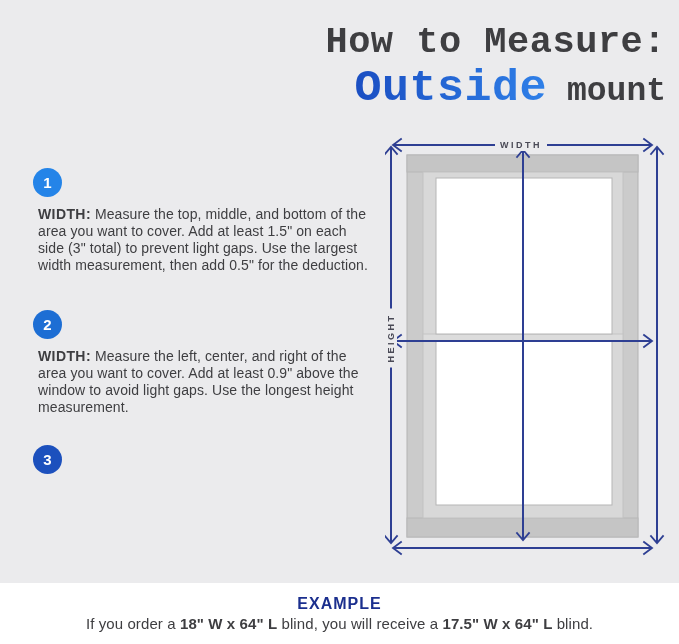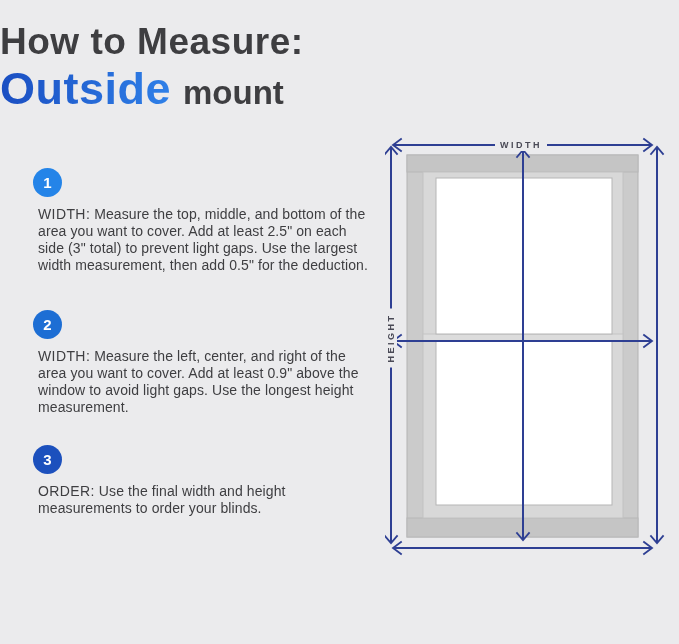--- a/index.html
+++ b/index.html
@@ -1,47 +1,47 @@
 <!DOCTYPE html>
 <html style="--page-bg: #ebebed; --footer-bg: #ffffff; --title-text: #3e3e41; --title-blue-1: #1a4ec2; --title-blue-2: #2f80e8; --body-text: #3e3e41; --step1-badge: #2484e8; --step2-badge: #1d6ed4; --step3-badge: #1c50bd; --arrow: #2e3f93; --diagram-label: #4a4a56; --example-heading: #1b2f8e;"><head>
 <meta charset="utf-8">
 <style>
   html,body{margin:0;padding:0;}
   body{font-family:"Liberation Sans",sans-serif;}
   #canvas{position:relative;width:679px;height:644px;background:var(--page-bg);overflow:hidden;}
 
   
-  .title-wrap{position:absolute;top:22px;left:0;width:666px;text-align:left;color:var(--title-text);}
+  .title-wrap{position:absolute;top:22px;left:0;width:666px;text-align:right;color:var(--title-text);font-family:Liberation Mono, monospace;}
   .title-line1{font-size:37px;font-weight:600;letter-spacing:.5px;line-height:1.1;}
   .title-line2{margin-top:2px;line-height:1.05;}
   .title-highlight{
     font-size:45px;font-weight:700;letter-spacing:.5px;
     background:linear-gradient(90deg,var(--title-blue-1),var(--title-blue-2));
     -webkit-background-clip:text;background-clip:text;
     color:transparent;
   }
-  .title-suffix{font-size:33px;font-weight:600;margin-left:12px;}
+  .title-suffix{font-size:33px;font-weight:600;margin-left:20px;}
 
   
   .steps{position:absolute;left:31px;top:168px;width:345px;color:var(--body-text);}
   .step{position:absolute;left:0;width:345px;}
   .step1{top:0;}
   .step2{top:142px;}
   .step3{top:277px;}
   .step-num{
     width:29px;height:29px;border-radius:50%;
     color:#fff;font-size:15px;font-weight:700;
     display:flex;align-items:center;justify-content:center;
     margin-left:2px;
   }
   .step1 .step-num{background:var(--step1-badge);}
   .step2 .step-num{background:var(--step2-badge);}
   .step3 .step-num{background:var(--step3-badge);}
   .step-text{margin:9px 0 0 7px;font-size:14px;line-height:1.21;letter-spacing:.1px;}
-  .step-text b{font-weight:400;letter-spacing:.4px;}
+  .step-text b{font-weight:700;letter-spacing:.4px;}
 
   
   .diagram{position:absolute;left:385px;top:130px;width:290px;height:465px;}
   .diagram svg{position:absolute;left:0;top:0;}
   .bl{stroke:var(--arrow);stroke-width:2;fill:none;}
   .chev{stroke:var(--arrow);stroke-width:1.8;fill:none;stroke-linecap:square;}
   .casing{fill:#cbcbcb;stroke:#b3b3b3;stroke-width:1;}
   .band{fill:#c5c5c5;stroke:#b7b7b7;stroke-width:1;}
   .sash{fill:#d8d8d8;stroke:#c2c2c2;stroke-width:1;}
   .rail{fill:#dcdcdc;stroke:#c4c4c4;stroke-width:1;}
@@ -67,29 +67,28 @@
   <div class="title-wrap">
     <div class="title-line1">How to Measure:</div>
     <div class="title-line2">
       <span class="title-highlight">Outside</span><span class="title-suffix">mount</span>
     </div>
   </div>
 
   <div class="steps">
     <div class="step step1">
       <div class="step-num">1</div>
-      <p class="step-text"><b>WIDTH:</b> <span>Measure the top, middle, and bottom of the area you want to cover. Add at least 2.5" on each side (3" total) to prevent light gaps. Use the largest width measurement, then add 0.5" for the deduction.</span></p>
+      <p class="step-text"><b>WIDTH:</b> <span>Measure the top, middle, and bottom of the area you want to cover. Add at least 1.5" on each side (3" total) to prevent light gaps. Use the largest width measurement, then add 0.5" for the deduction.</span></p>
     </div>
     <div class="step step2">
       <div class="step-num">2</div>
       <p class="step-text"><b>WIDTH:</b> <span>Measure the left, center, and right of the area you want to cover. Add at least 0.9" above the window to avoid light gaps. Use the longest height measurement.</span></p>
     </div>
     <div class="step step3">
       <div class="step-num">3</div>
-      <p class="step-text"><b>ORDER:</b> <span>Use the final width and height measurements to order your blinds.</span></p>
     </div>
   </div>
 
   <div class="diagram">
     <svg width="290" height="465" viewBox="0 0 290 465">
 
       <rect class="casing" x="22" y="25" width="231" height="382"></rect>
       <rect class="band" x="22" y="25" width="231" height="17"></rect>
       <rect class="band" x="22" y="388" width="231" height="19"></rect>
       <rect class="sash" x="38" y="42" width="200" height="346"></rect>
@@ -114,14 +113,18 @@
       <polyline class="chev" points="266 406, 272 413, 278 406"></polyline>
       <polyline class="chev" points="132 27, 138 20, 144 27"></polyline>
       <polyline class="chev" points="132 403, 138 410, 144 403"></polyline>
       <polyline class="chev" points="16 205, 8 211, 16 217"></polyline>
       <polyline class="chev" points="259 205, 267 211, 259 217"></polyline>
     </svg>
     <span class="dim-label width">WIDTH</span>
     <span class="dim-label height">HEIGHT</span>
   </div>
 
+  <div class="footer">
+    <p class="example-heading">EXAMPLE</p>
+    <p class="example-text"><span>If you order a </span><b>18" W x 64" L</b><span> blind, you will receive a </span><b>17.5" W x 64" L</b><span> blind.</span></p>
+  </div>
 
 </div>
 
 </body></html>

